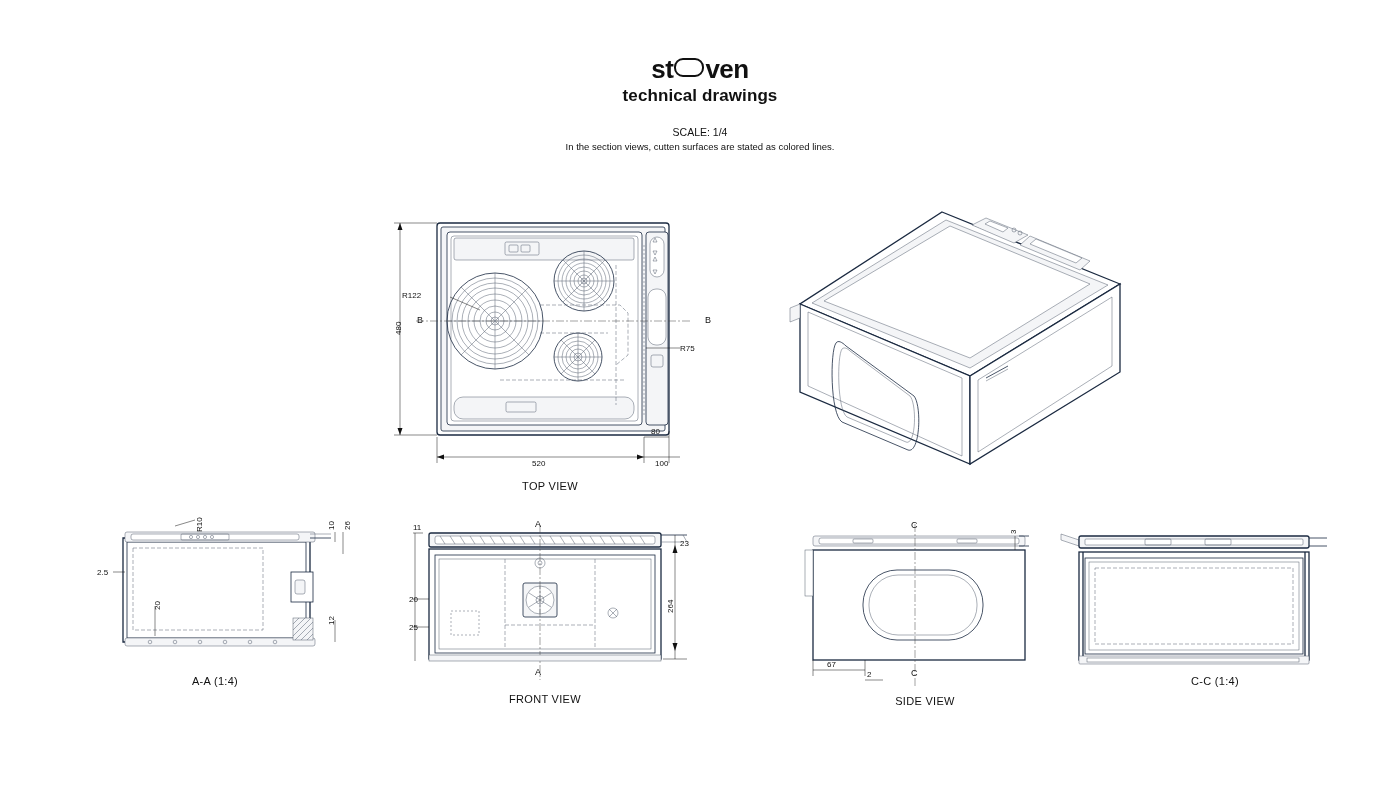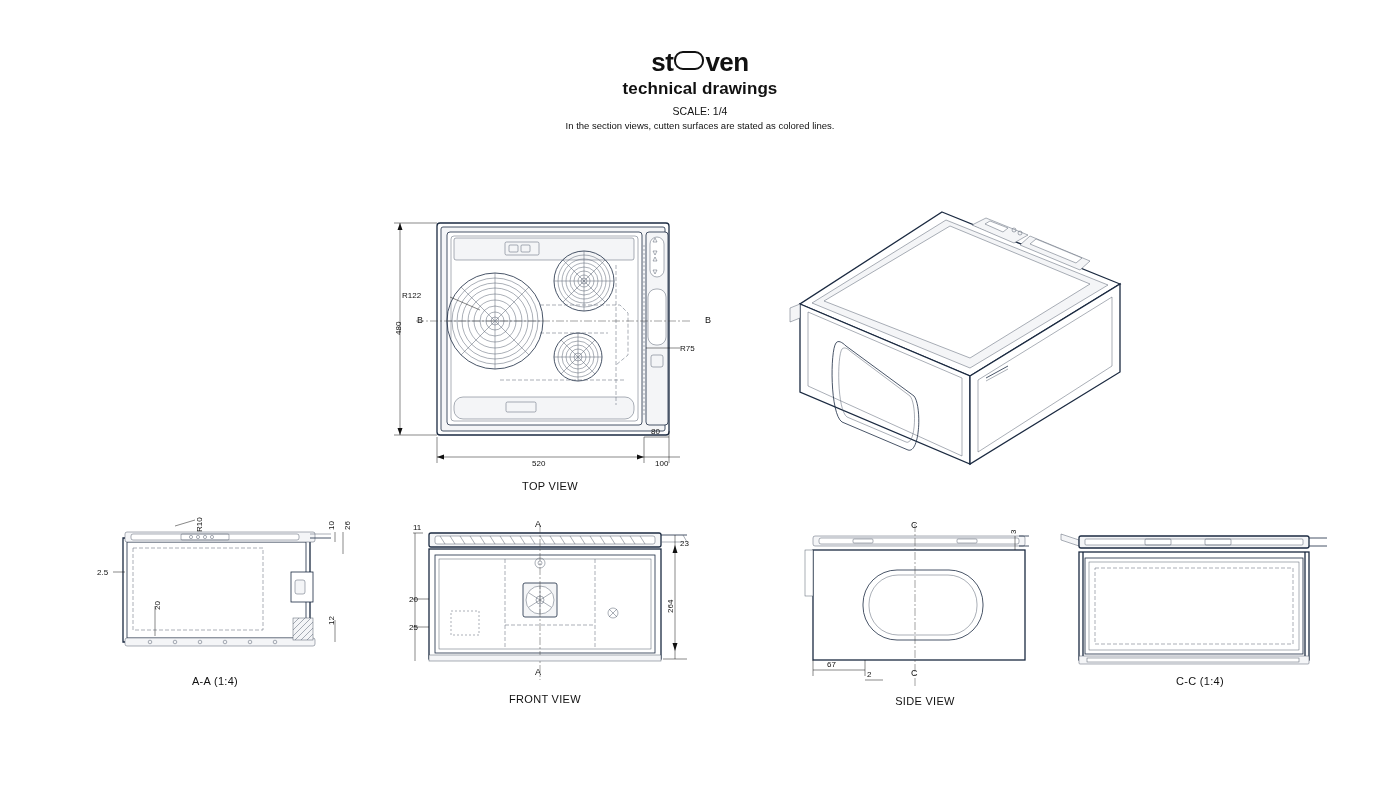--- a/index.html
+++ b/index.html
@@ -24,40 +24,41 @@
     width: 1400px;
     text-align: center;
   }
   .logo {
     font-size: 26px;
     font-weight: bold;
     letter-spacing: -0.5px;
     line-height: 28px;
     position: relative;
     display: inline-block;
+    margin-top: 7px;
   }
   .logo .logo-oval {
     display: inline-block;
     width: 26px;
     height: 15px;
     border: 2.5px solid #111;
     border-radius: 9px;
     margin: 0 1px;
     position: relative;
     top: -1px;
   }
   .subtitle {
     font-size: 17px;
     font-weight: bold;
     margin-top: 3px;
     letter-spacing: 0.1px;
   }
   .scale-line {
     font-size: 10.5px;
-    margin-top: 6px;
+    margin-top: 20px;
   }
   .note-line {
     font-size: 9.5px;
     margin-top: 3px;
   }
   .note-line2 {
     font-size: 9.5px;
     margin-top: 2px;
   }
 
@@ -437,14 +438,14 @@
     <rect class="ln fillw" x="30" y="48" width="218" height="96"></rect>
     <rect class="lnth" x="34" y="52" width="210" height="88"></rect>
     <rect class="dash" x="40" y="58" width="198" height="76"></rect>
 
     <line class="ln2" x1="28" y1="42" x2="28" y2="150"></line>
     <line class="ln2" x1="250" y1="42" x2="250" y2="150"></line>
 
     <rect class="lnth fillg" x="24" y="146" width="230" height="8" rx="1"></rect>
     <rect class="lnth fillw" x="32" y="148" width="212" height="4"></rect>
   </svg>
-  <div class="view-caption" style="left:65px; top:165px; width:160px;">C-C (1:4)</div>
+  <div class="view-caption" style="left:80px; top:165px; width:160px;">C-C (1:4)</div>
 </div>
 
 </body></html>

